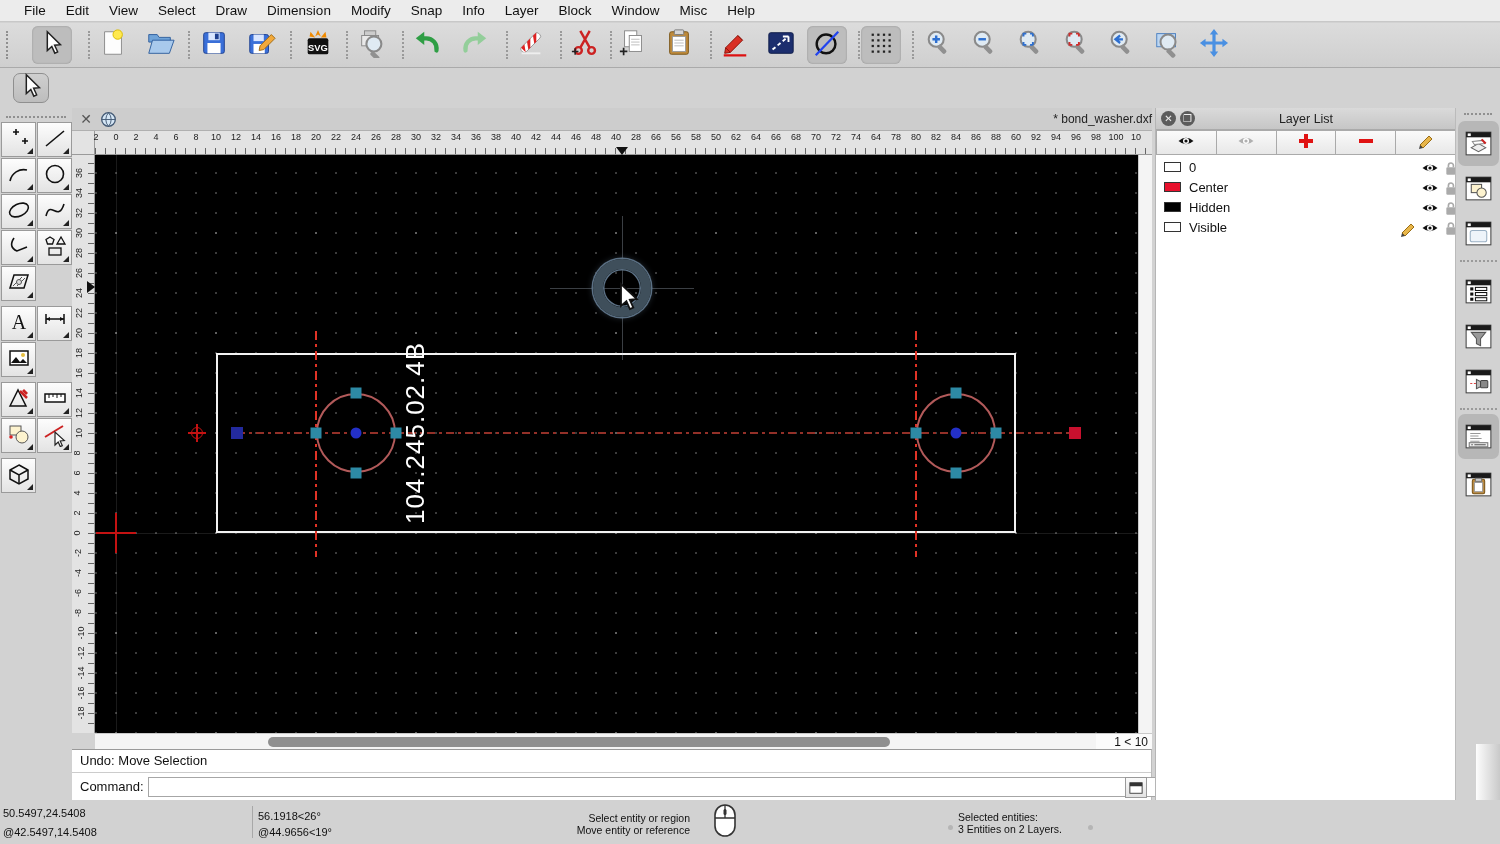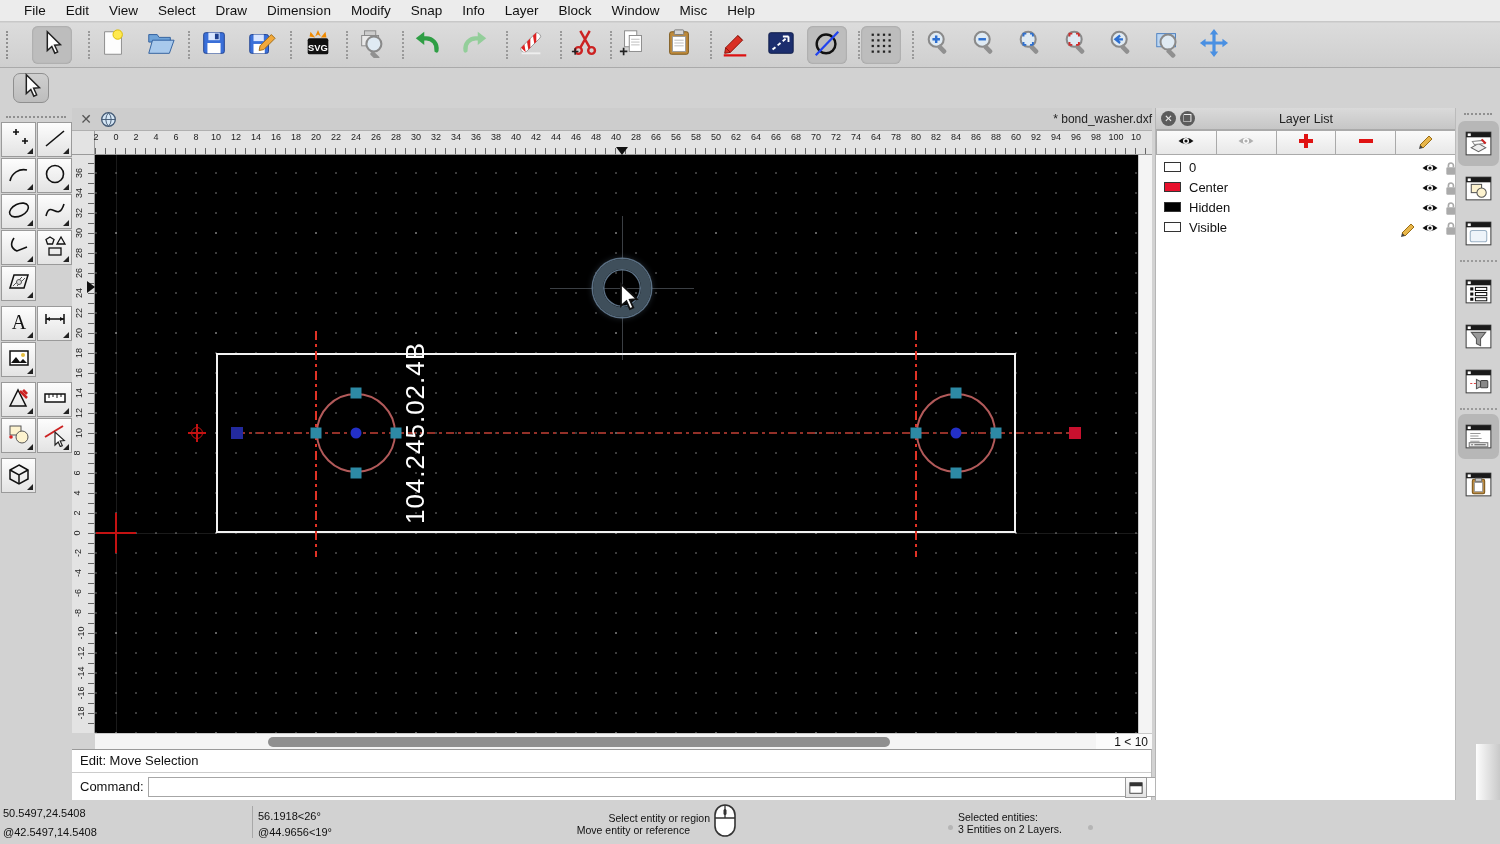--- a/index.html
+++ b/index.html
@@ -578,40 +578,40 @@
       </svg></div>
   </div>
 
 <div id="hscroll" class="abs">
     <div id="hscroll-thumb"></div>
   </div>
 <div id="vscroll" class="abs"></div>
 <div id="page-indicator" class="abs">1 &lt; 10</div>
 
 <div id="cmddock" class="abs">
-  <div id="cmd-history">Edit: Move Selection</div>
+  <div id="cmd-history">Undo: Move Selection</div>
   <div id="cmd-row">
     <span id="cmd-label">Command:</span>
     <input id="cmd-input" value="" style="">
     <div id="cmd-detach">
         <svg width="16" height="14" viewBox="0 0 18 16">
           <rect x="2" y="2" width="14" height="12" fill="#fff" stroke="#333"></rect>
           <rect x="2" y="2" width="14" height="4" fill="#333"></rect>
         </svg>
       </div>
   </div>
 </div>
 
 <div id="statusbar" class="abs">
   <div class="abs" style="left:3px;top:7px">50.5497,24.5408</div>
   <div class="abs" style="left:3px;top:26px">@42.5497,14.5408</div>
   <div class="st-sep" style="left:252px"></div>
   <div class="abs" style="left:258px;top:10px">56.1918&lt;26°</div>
   <div class="abs" style="left:258px;top:26px">@44.9656&lt;19°</div>
-  <div class="abs hint" style="left:510px;top:12px;width:200px">Select entity or region</div>
+  <div class="abs hint" style="left:490px;top:12px;width:200px">Select entity or region</div>
   <div class="abs hint" style="left:490px;top:24px;width:200px">Move entity or reference</div>
   <span class="abs" style="left:712px;top:3px"><svg width="26" height="36" viewBox="0 0 26 36">
         <rect x="3" y="2" width="20" height="31" rx="10" fill="#fff" stroke="#333" stroke-width="1.6"></rect>
         <path d="M13 2 v13 M3 15 h20" stroke="#333" stroke-width="1.3" fill="none"></path>
         <rect x="11.5" y="6" width="3" height="6" rx="1.5" fill="#333"></rect>
       </svg></span>
   <div class="st-dot" style="left:948px;top:25px"></div>
   <div class="abs" style="left:958px;top:11px;font-size:10.5px">Selected entities:</div>
   <div class="abs" style="left:958px;top:23px;font-size:10.5px">3 Entities on 2 Layers.</div>
   <div class="st-dot" style="left:1088px;top:25px"></div>

